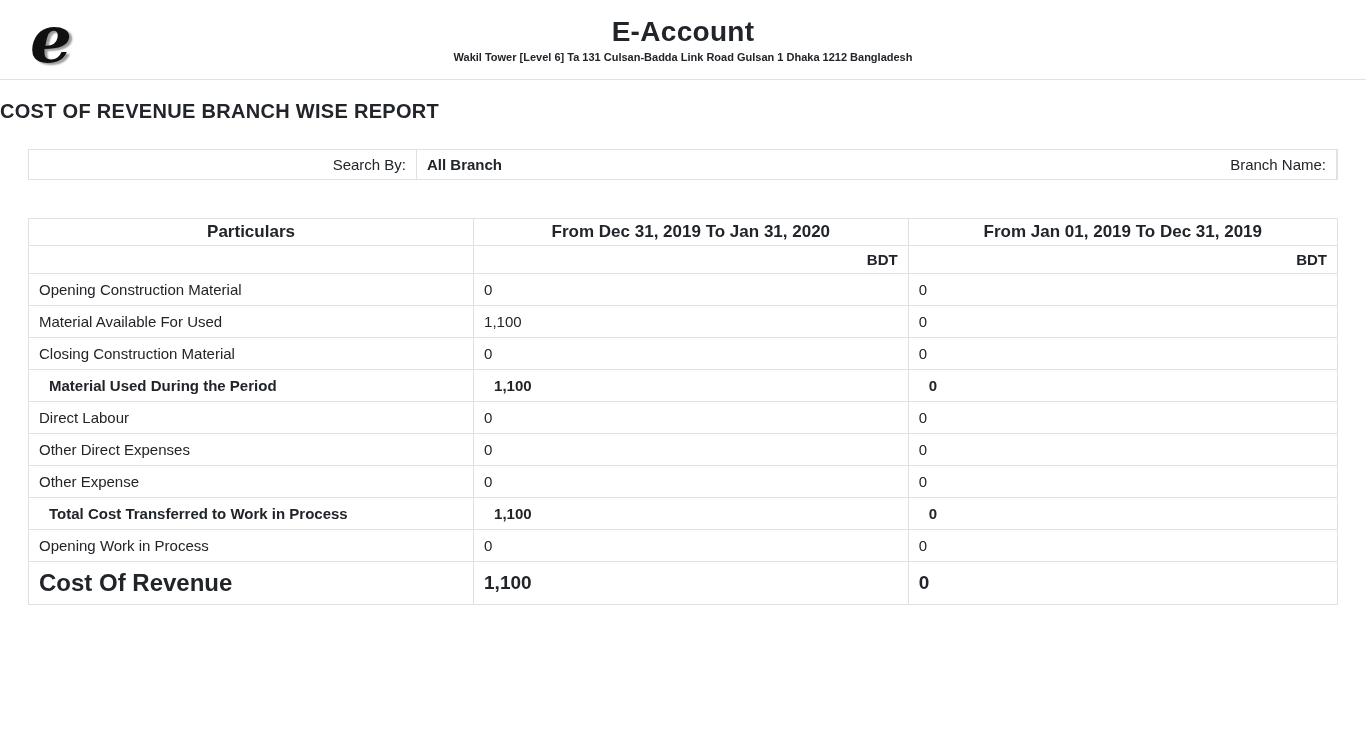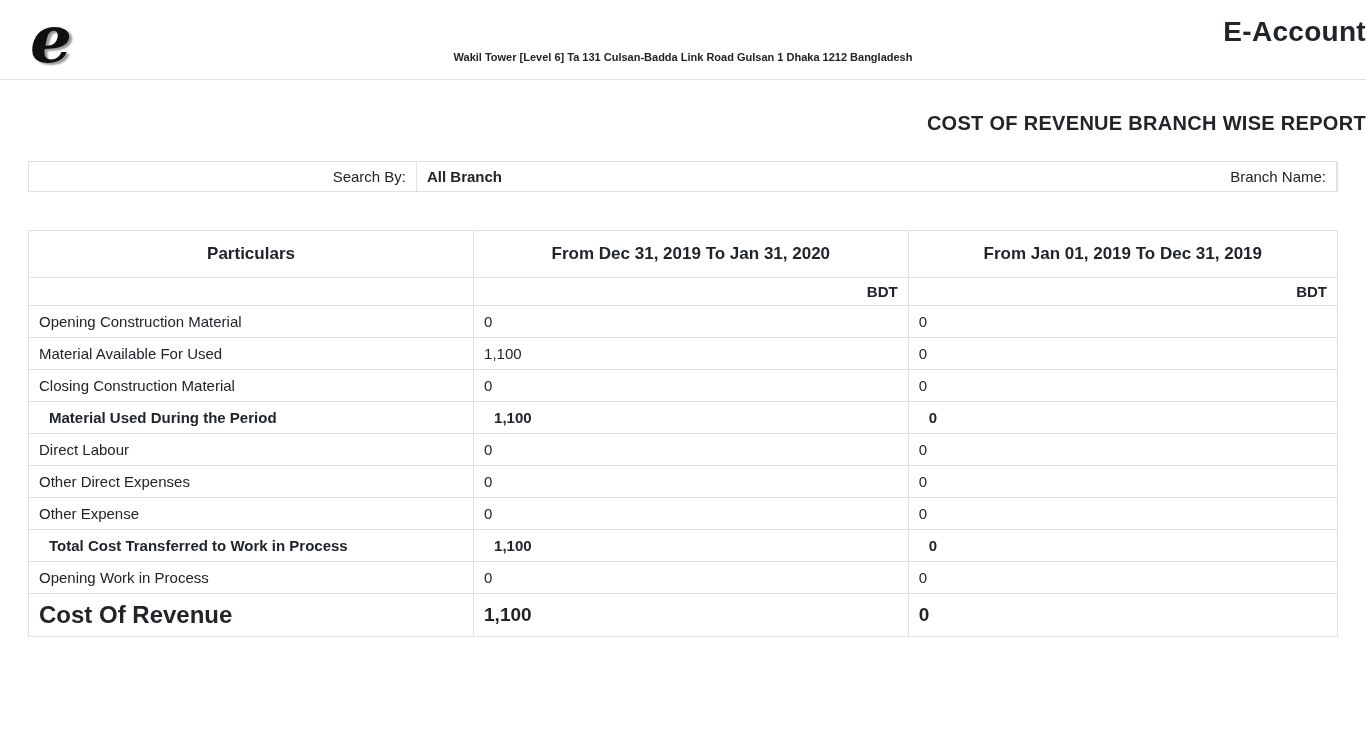--- a/index.html
+++ b/index.html
@@ -25,39 +25,38 @@
     line-height: 1;
     color: #101010;
     text-shadow: 3px 2px 2px #9a9a9a;
     user-select: none;
   }
   .app-title {
     margin: 0;
     font-size: 28px;
     font-weight: 700;
     letter-spacing: 0.3px;
-    text-align: right;
   }
   .app-address {
     margin-top: 3px;
     font-size: 11px;
     font-weight: 600;
   }
   .header-rule {
     border: none;
     border-top: 1px solid #e2e2e2;
     margin: 16px 0 0 0;
   }
 
   
   .report-title {
-    text-align: right;
+    text-align: left;
     font-size: 20px;
     font-weight: 700;
-    margin: 32px 0 26px 0;
+    margin: 20px 0 26px 0;
     letter-spacing: 0.3px;
   }
 
   
   .search-bar {
     display: flex;
     margin: 12px 28px;
     border: 1px solid #dee2e6;
     font-size: 15px;
     align-items: stretch;
@@ -92,21 +91,21 @@
     padding: 5px 10px;
   }
   .report-table col.c1 { width: 34%; }
   .report-table col.c2 { width: 33.2%; }
   .report-table col.c3 { width: 32.8%; }
 
   .col-header-row th {
     font-size: 17px;
     font-weight: 700;
     text-align: center;
-    padding: 13px 10px;
+    padding: 3px 10px;
   }
   .currency-row th {
     text-align: right;
     font-weight: 700;
     font-size: 15px;
     padding: 5px 10px;
   }
   tbody td { height: 32px; }
   td.num, th.num { }
   .bold-row td { font-weight: 700; padding-left: 20px; }

